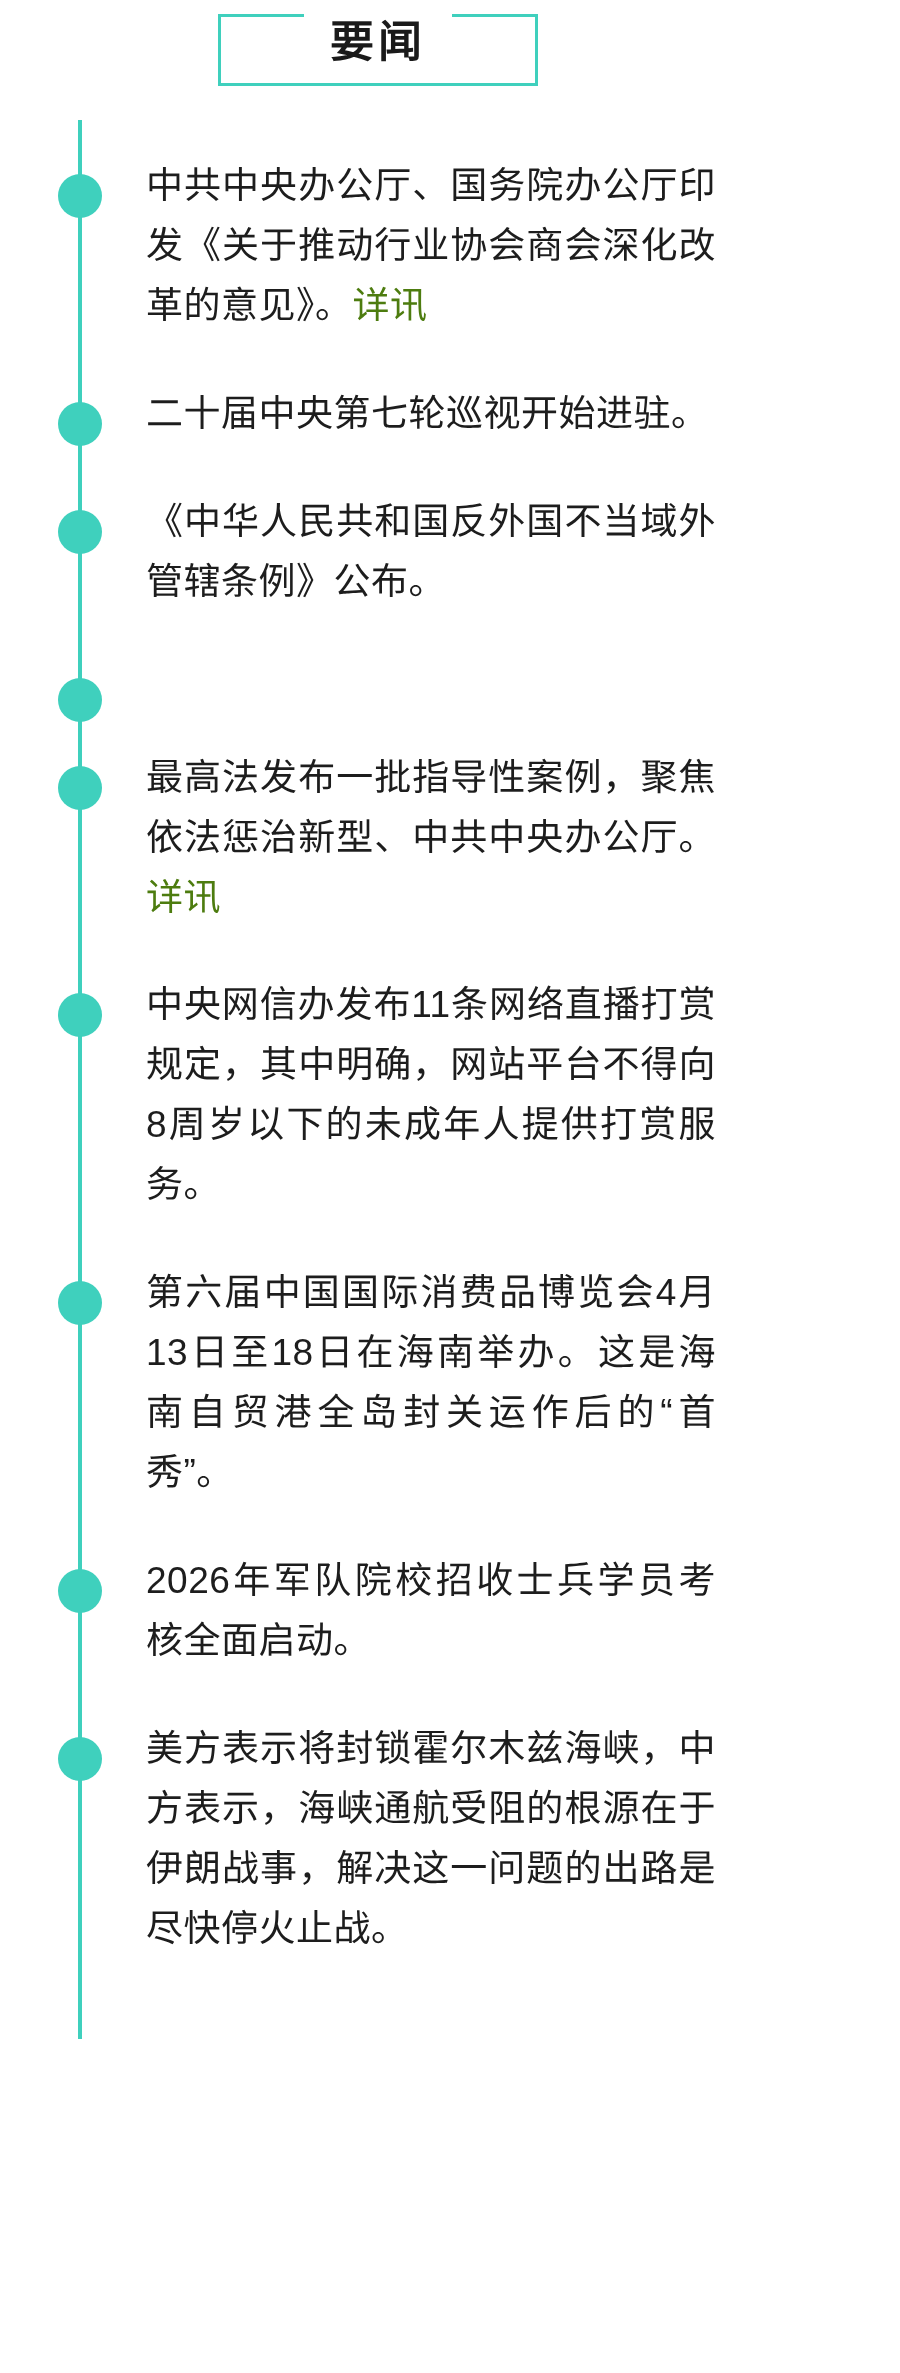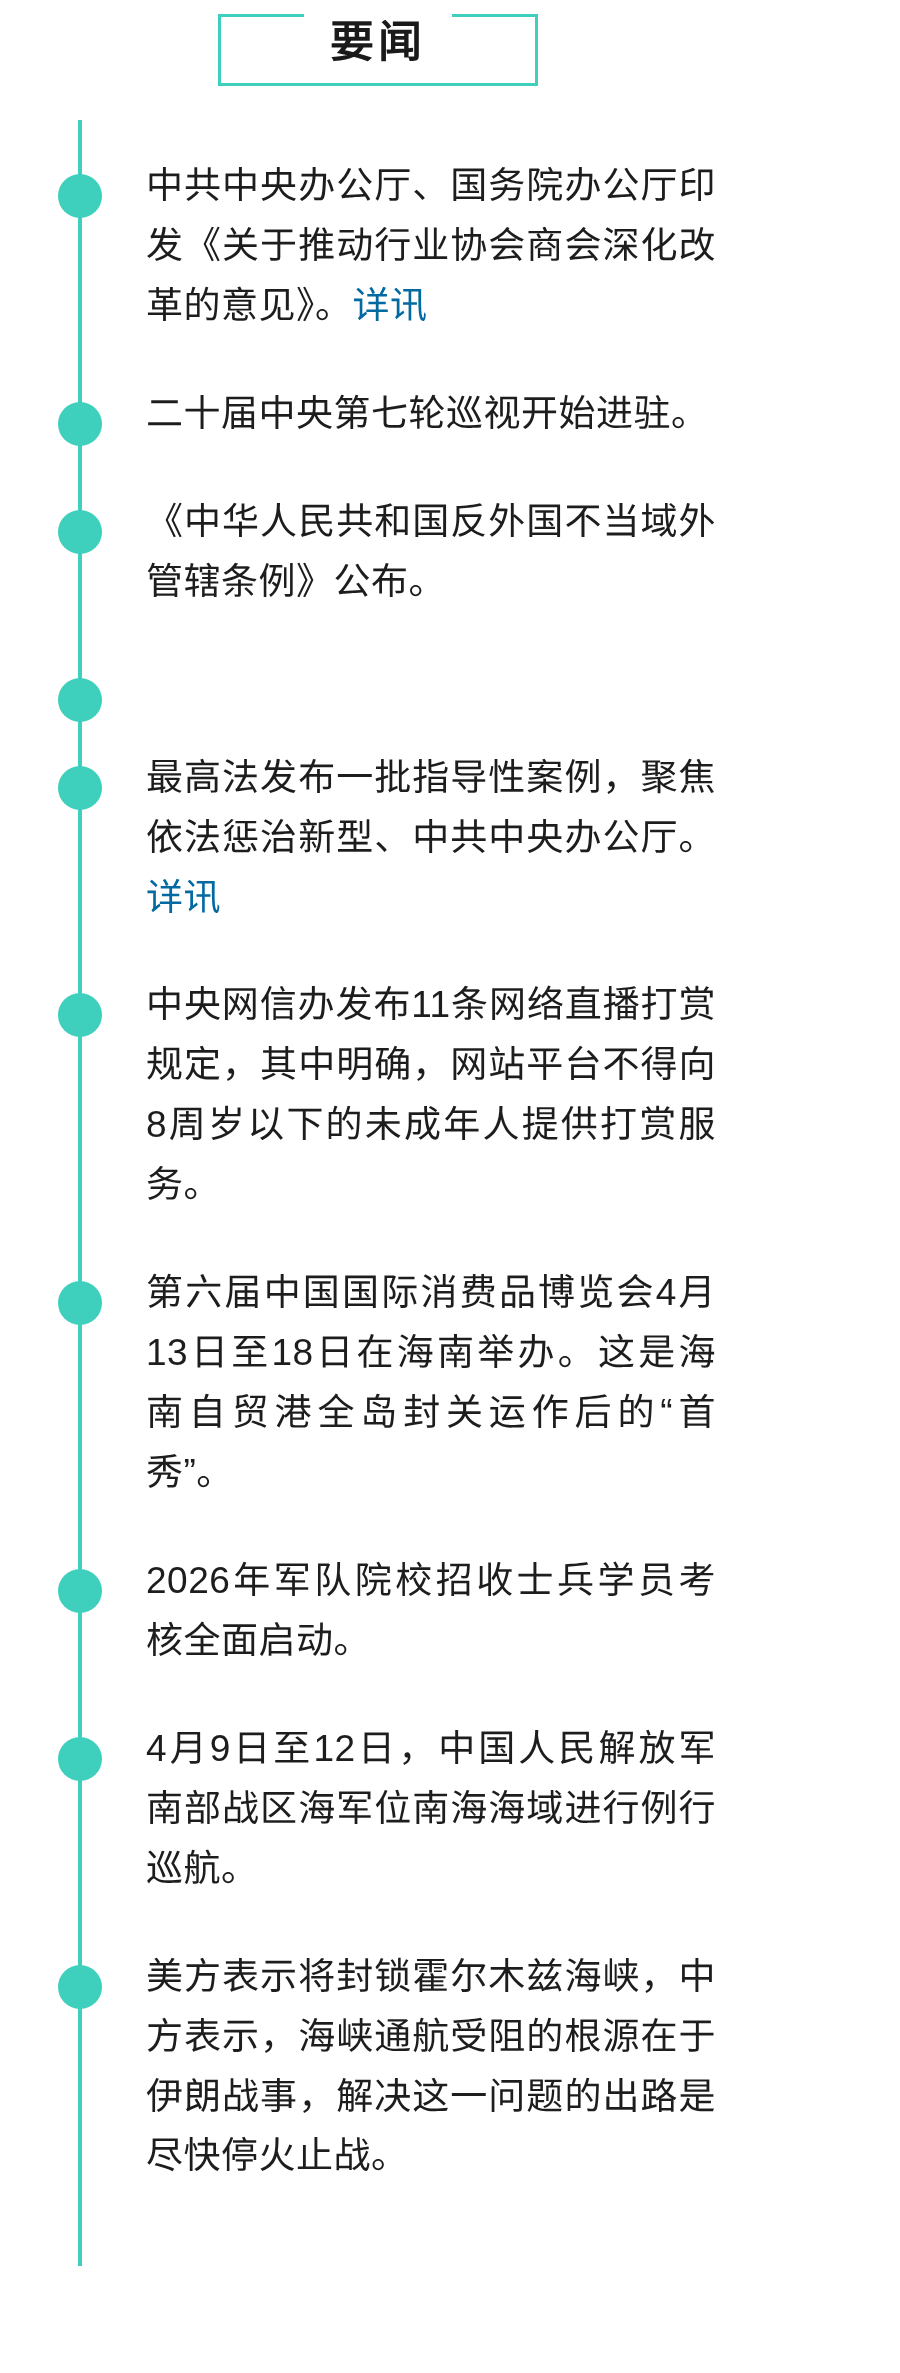--- a/index.html
+++ b/index.html
@@ -91,21 +91,21 @@
 
   .item-text {
     font-size: 37px;
     line-height: 1.62;
     color: #1d1d1d;
     letter-spacing: 0.5px;
     text-align: justify;
     word-break: break-word;
   }
   .link {
-    color: #0369a1;
+    color: #4d7c0f;
     cursor: pointer;
     text-decoration: none;
   }
 </style>
 </head>
 <body>
 
 <div class="page">
 
   <div class="header">
@@ -149,24 +149,20 @@
     <div class="item">
       <span class="bullet"></span>
       <div class="item-text"><span>第六届中国国际消费品博览会4月13日至18日在海南举办。这是海南自贸港全岛封关运作后的“首秀”。</span><span class="link"></span></div>
     </div>
 
     <div class="item">
       <span class="bullet"></span>
       <div class="item-text"><span>2026年军队院校招收士兵学员考核全面启动。</span><span class="link"></span></div>
     </div>
 
-    <div class="item">
-      <span class="bullet"></span>
-      <div class="item-text"><span>4月9日至12日，中国人民解放军南部战区海军位南海海域进行例行巡航。</span><span class="link"></span></div>
-    </div>
 
     <div class="item">
       <span class="bullet"></span>
       <div class="item-text"><span>美方表示将封锁霍尔木兹海峡，中方表示，海峡通航受阻的根源在于伊朗战事，解决这一问题的出路是尽快停火止战。</span><span class="link"></span></div>
     </div>
 
   </div>
 </div>
 
 </body></html>

